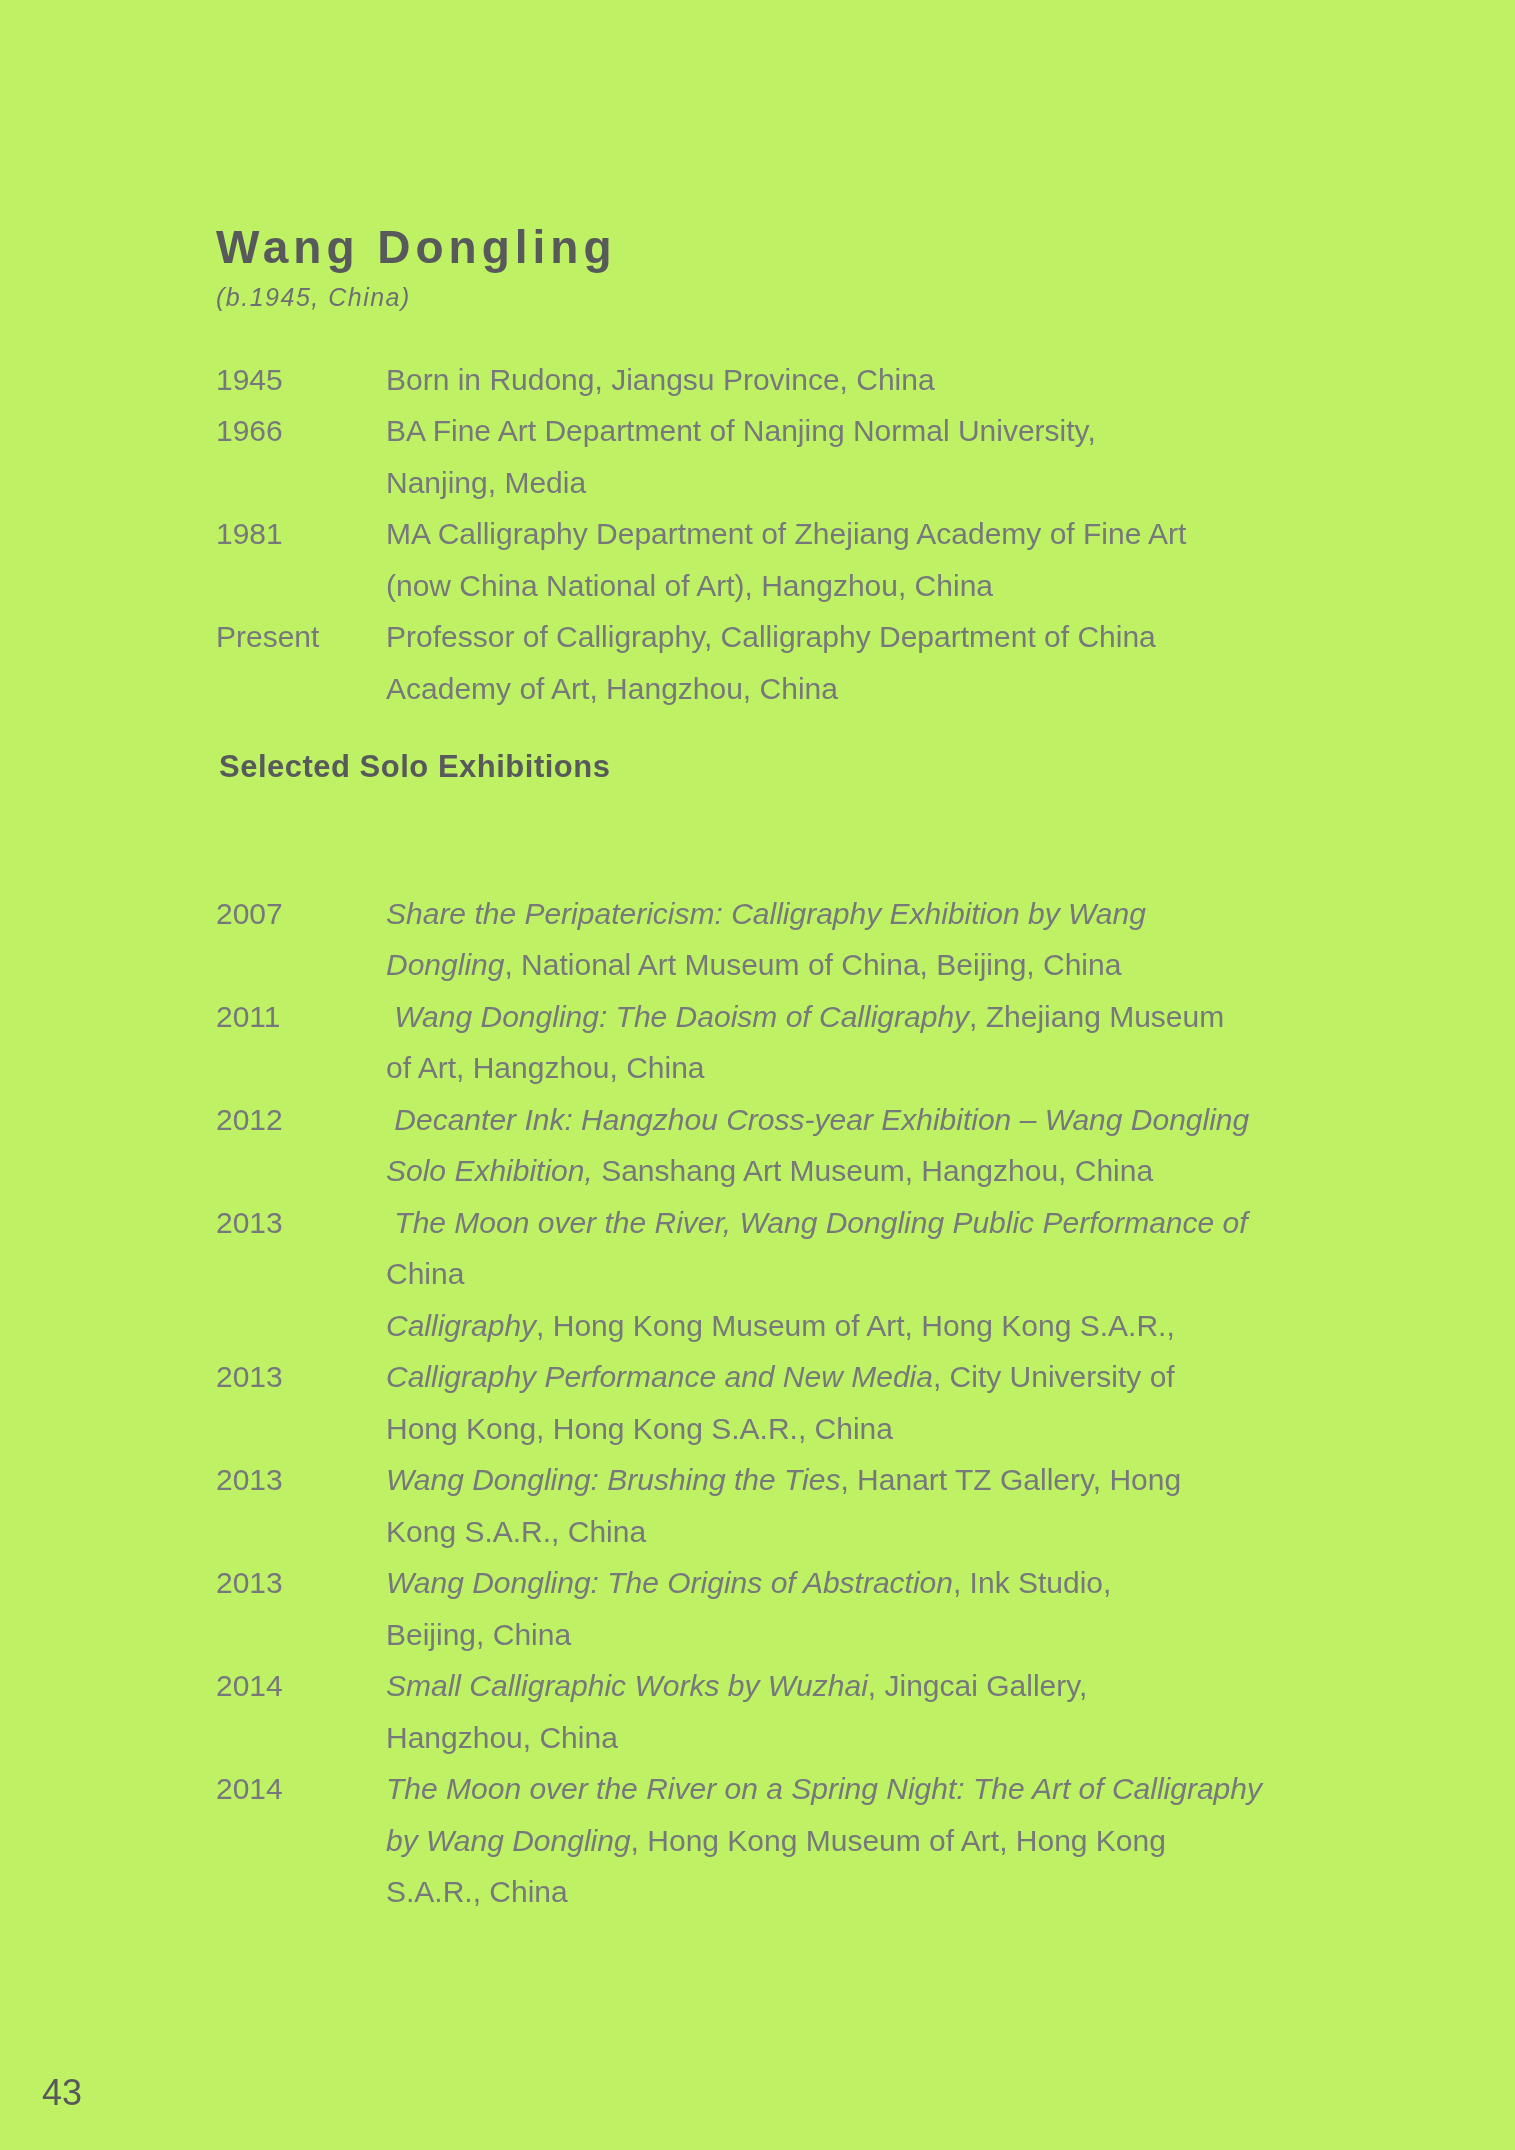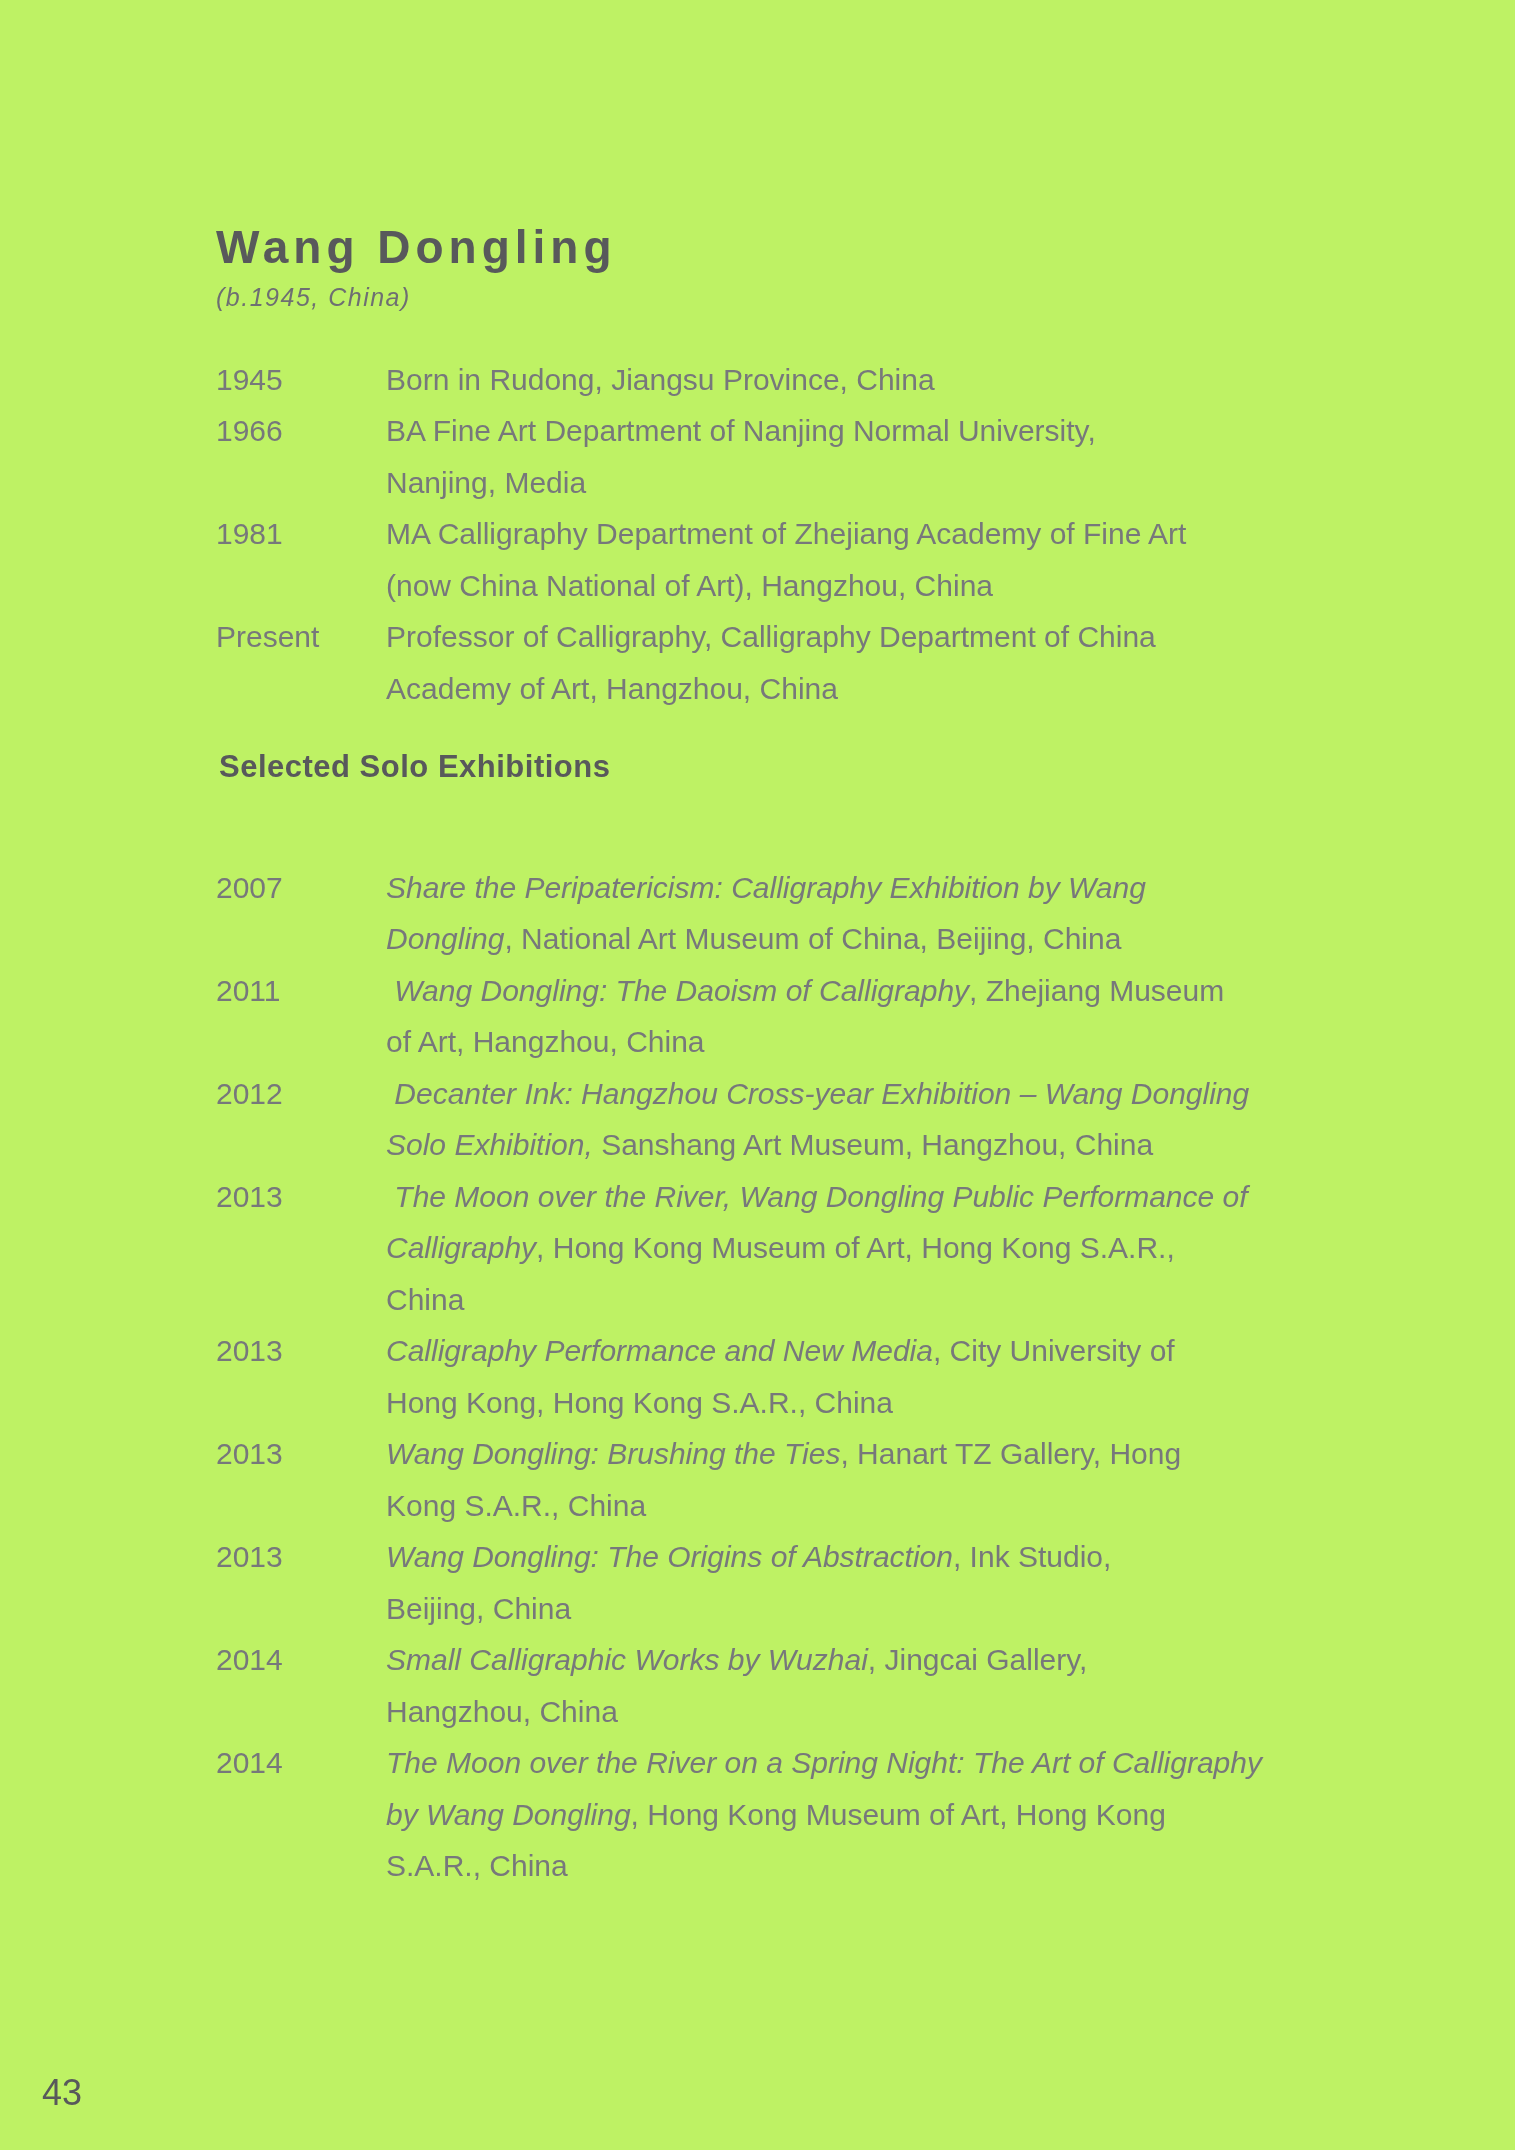--- a/index.html
+++ b/index.html
@@ -47,21 +47,21 @@
     top: 749px;
     margin: 0;
     font-size: 31px;
     font-weight: bold;
     letter-spacing: 0.5px;
     color: var(--text-primary, #58595b);
   }
   .exhibition-list {
     position: absolute;
     left: 216px;
-    top: 862px;
+    top: 888px;
   }
   .row {
     display: flex;
     align-items: center;
     height: 51.5px;
     font-size: 30px;
     color: var(--text-body, #77787b);
   }
   .year {
     flex: 0 0 170px;
@@ -149,25 +149,25 @@
       <div class="row">
         <span class="year"></span>
         <span class="text"><span class="italic">Solo Exhibition,</span><span> Sanshang Art Museum, Hangzhou, China</span></span>
       </div>
       <div class="row">
         <span class="year">2013</span>
         <span class="text"><span class="italic"> The Moon over the River, Wang Dongling Public Performance of</span></span>
       </div>
       <div class="row">
         <span class="year"></span>
+        <span class="text"><span>China</span></span>
+      </div>
+      <div class="row">
+        <span class="year"></span>
         <span class="text"><span class="italic">Calligraphy</span><span>, Hong Kong Museum of Art, Hong Kong S.A.R.,</span></span>
-      </div>
-      <div class="row">
-        <span class="year"></span>
-        <span class="text"><span>China</span></span>
       </div>
       <div class="row">
         <span class="year">2013</span>
         <span class="text"><span class="italic">Calligraphy Performance and New Media</span><span>, City University of</span></span>
       </div>
       <div class="row">
         <span class="year"></span>
         <span class="text"><span>Hong Kong, Hong Kong S.A.R., China</span></span>
       </div>
       <div class="row">

